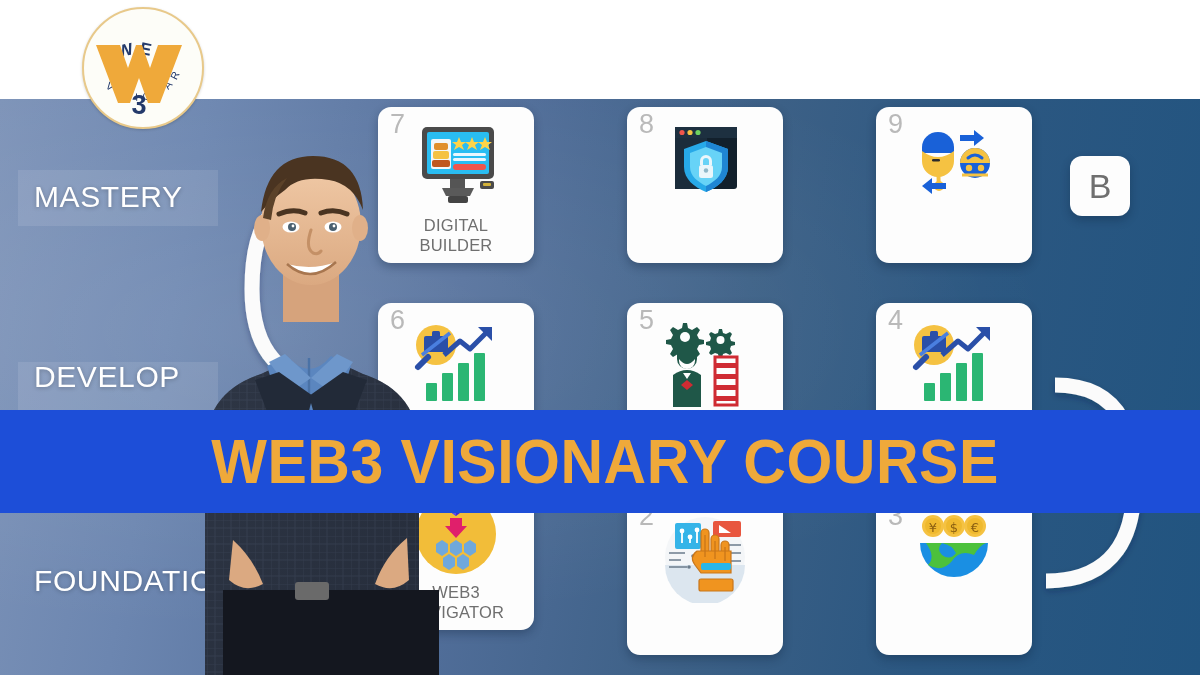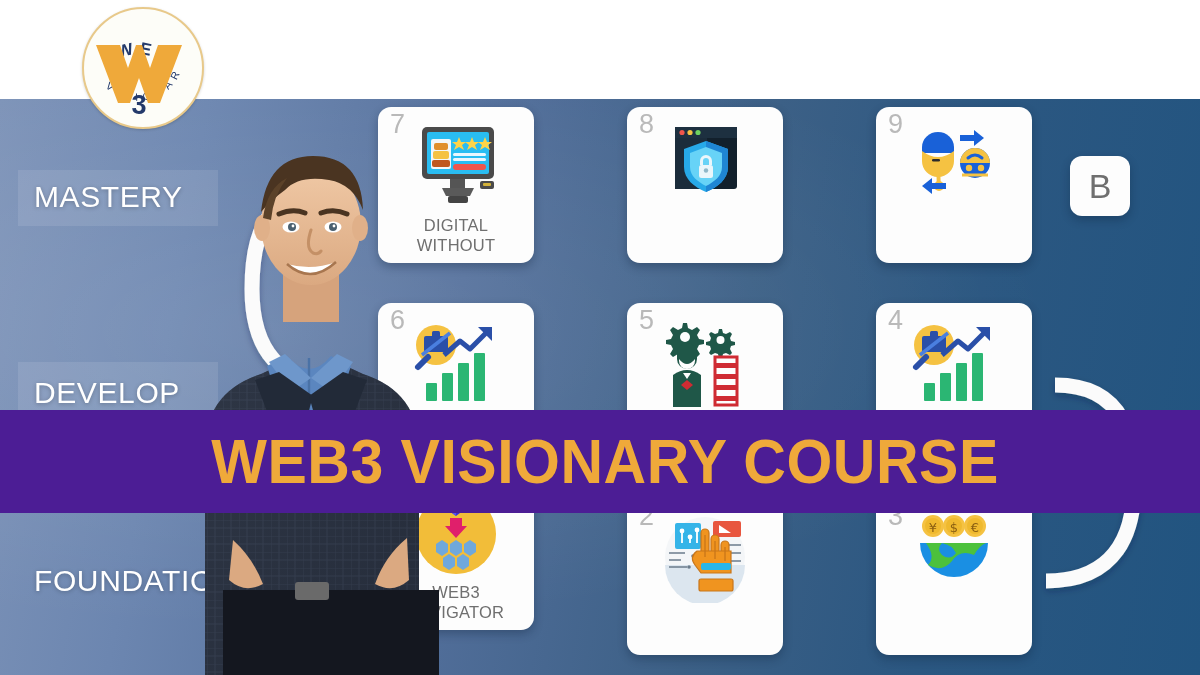--- a/index.html
+++ b/index.html
@@ -92,21 +92,21 @@
     color:#6f6f6f;font-size:34px;
     font-family:"Liberation Sans", sans-serif;
   }
 
   
   .presenter{position:absolute;left:175px;top:120px;width:310px;height:555px;z-index:20;}
 
   
   .banner{
     position:absolute;left:0;top:410px;width:1200px;height:103px;z-index:30;
-    background:#4c1d95;
+    background:#1d4ed8;
     display:flex;align-items:center;
   }
   .banner-text{
     width:1200px;text-align:center;color:#efa93a;
     font-weight:bold;font-size:59px;letter-spacing:.5px;
     font-family:"Liberation Sans", sans-serif;
     padding-left:10px;
     transform:scaleY(1.06);
   }
 </style>
@@ -137,21 +137,21 @@
 
     <path d="M 1055 286 C 1128 286 1134 344 1134 386 C 1134 432 1118 482 1046 482" stroke="#fbfbfb" stroke-width="15" fill="none" filter="url(#psh)"></path>
 
     <path d="M 330 482 L 1050 482" stroke="#fbfbfb" stroke-width="15" fill="none" filter="url(#psh)"></path>
   </svg>
 
   <div class="label-band" style="left:18px;top:170px;width:200px;height:56px;"></div>
   <div class="label-band" style="left:18px;top:362px;width:200px;height:56px;"></div>
 
   <div class="row-label" style="left:34px;top:180px;">MASTERY</div>
-  <div class="row-label" style="left:34px;top:376px;">DEVELOP</div>
+  <div class="row-label" style="left:34px;top:360px;">DEVELOP</div>
   <div class="row-label" style="left:34px;top:564px;">FOUNDATION</div>
 
   <div class="card" style="left:378px;top:107px;width:156px;height:156px;">
     <span class="num">7</span>
     <svg class="art" viewBox="0 0 104 88">
       <rect x="18" y="4" width="72" height="52" rx="5" fill="#4a4a4a"></rect>
       <rect x="23" y="9" width="62" height="42" rx="2" fill="#29bdf2"></rect>
       <rect x="27" y="16" width="20" height="30" rx="2" fill="#f3f6f8"></rect>
       <rect x="30" y="20" width="14" height="7" rx="2" fill="#e08f2c"></rect>
       <rect x="29" y="28" width="16" height="8" rx="2" fill="#f5c242"></rect>
@@ -164,21 +164,21 @@
       <rect x="49" y="30" width="33" height="3" rx="1.5" fill="#eaf7fe"></rect>
       <rect x="49" y="35" width="33" height="3" rx="1.5" fill="#eaf7fe"></rect>
       <rect x="49" y="41" width="33" height="6" rx="3" fill="#f0554b"></rect>
       <rect x="46" y="56" width="15" height="9" fill="#555"></rect>
       <path d="M38 65 h32 l-4 8 h-24 z" fill="#5a5a5a"></path>
       <rect x="44" y="73" width="20" height="7" rx="2" fill="#444"></rect>
       <rect x="76" y="58" width="14" height="8" rx="2" fill="#4a4a4a"></rect>
       <rect x="79" y="60" width="8" height="3" rx="1" fill="#d3b23a"></rect>
     </svg>
     <div class="cname">DIGITAL
-WITHOUT</div>
+BUILDER</div>
   </div>
 
   <div class="card" style="left:627px;top:107px;width:156px;height:156px;">
     <span class="num">8</span>
     <svg class="art" viewBox="0 0 104 88">
       <rect x="22" y="4" width="62" height="62" rx="3" fill="#12202c"></rect>
       <rect x="22" y="4" width="32" height="62" fill="#1b2c3b"></rect>
       <rect x="22" y="4" width="62" height="11" fill="#1d3040"></rect>
       <circle cx="29" cy="9.5" r="2.6" fill="#f0554b"></circle>
       <circle cx="37" cy="9.5" r="2.6" fill="#f5c242"></circle>

